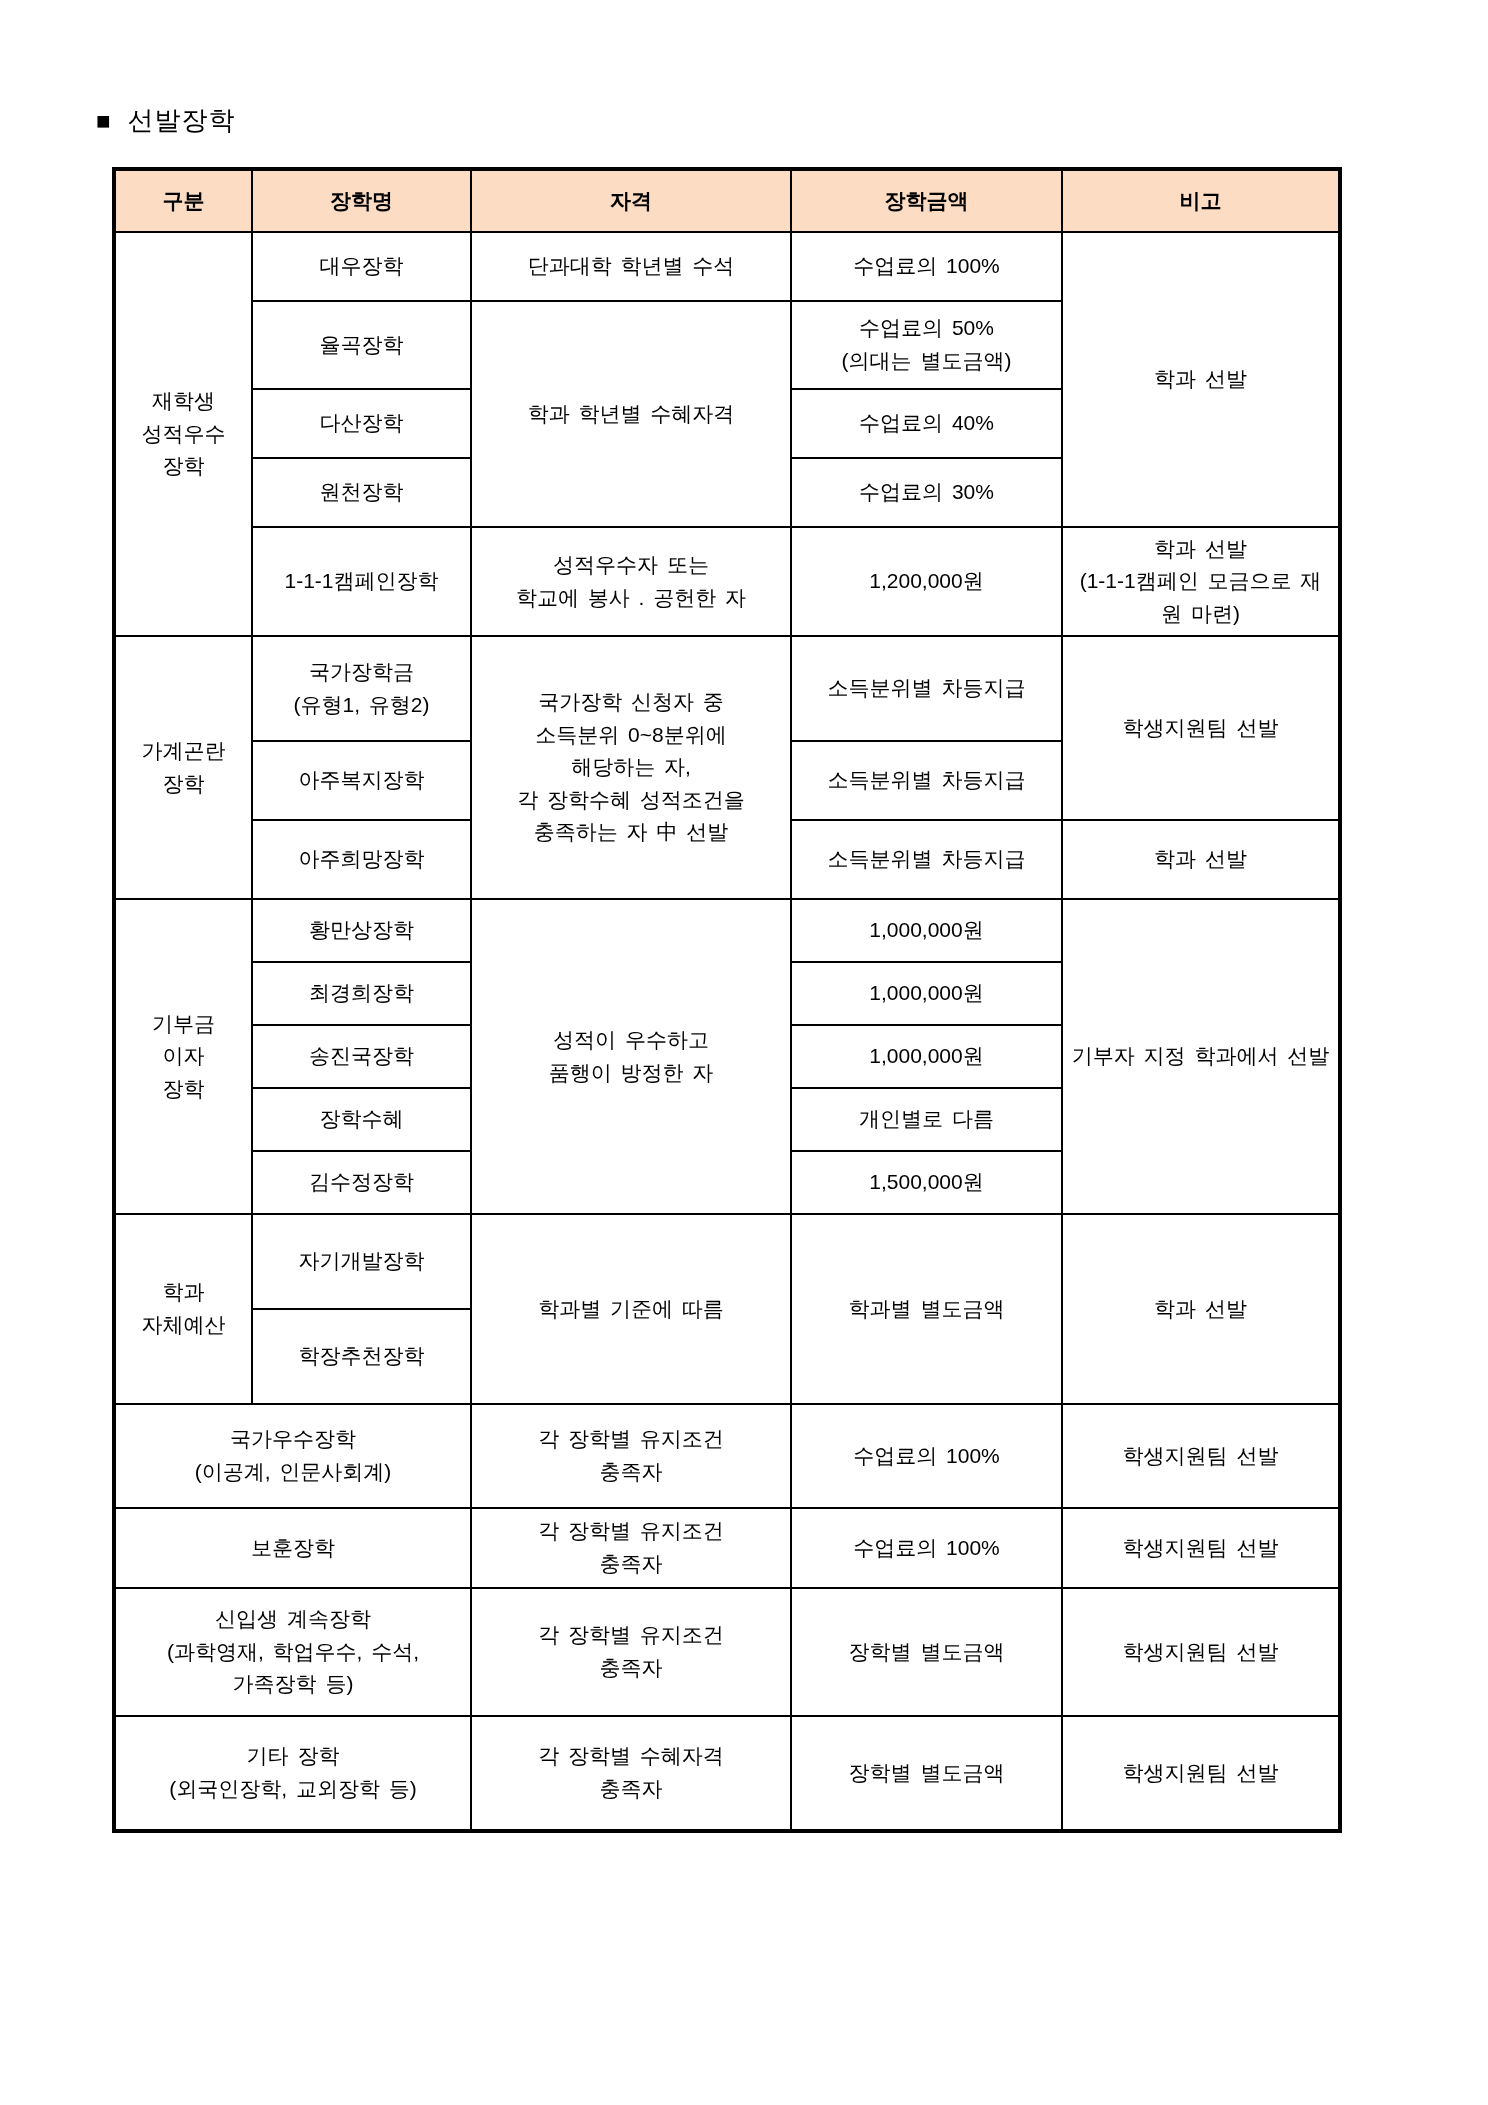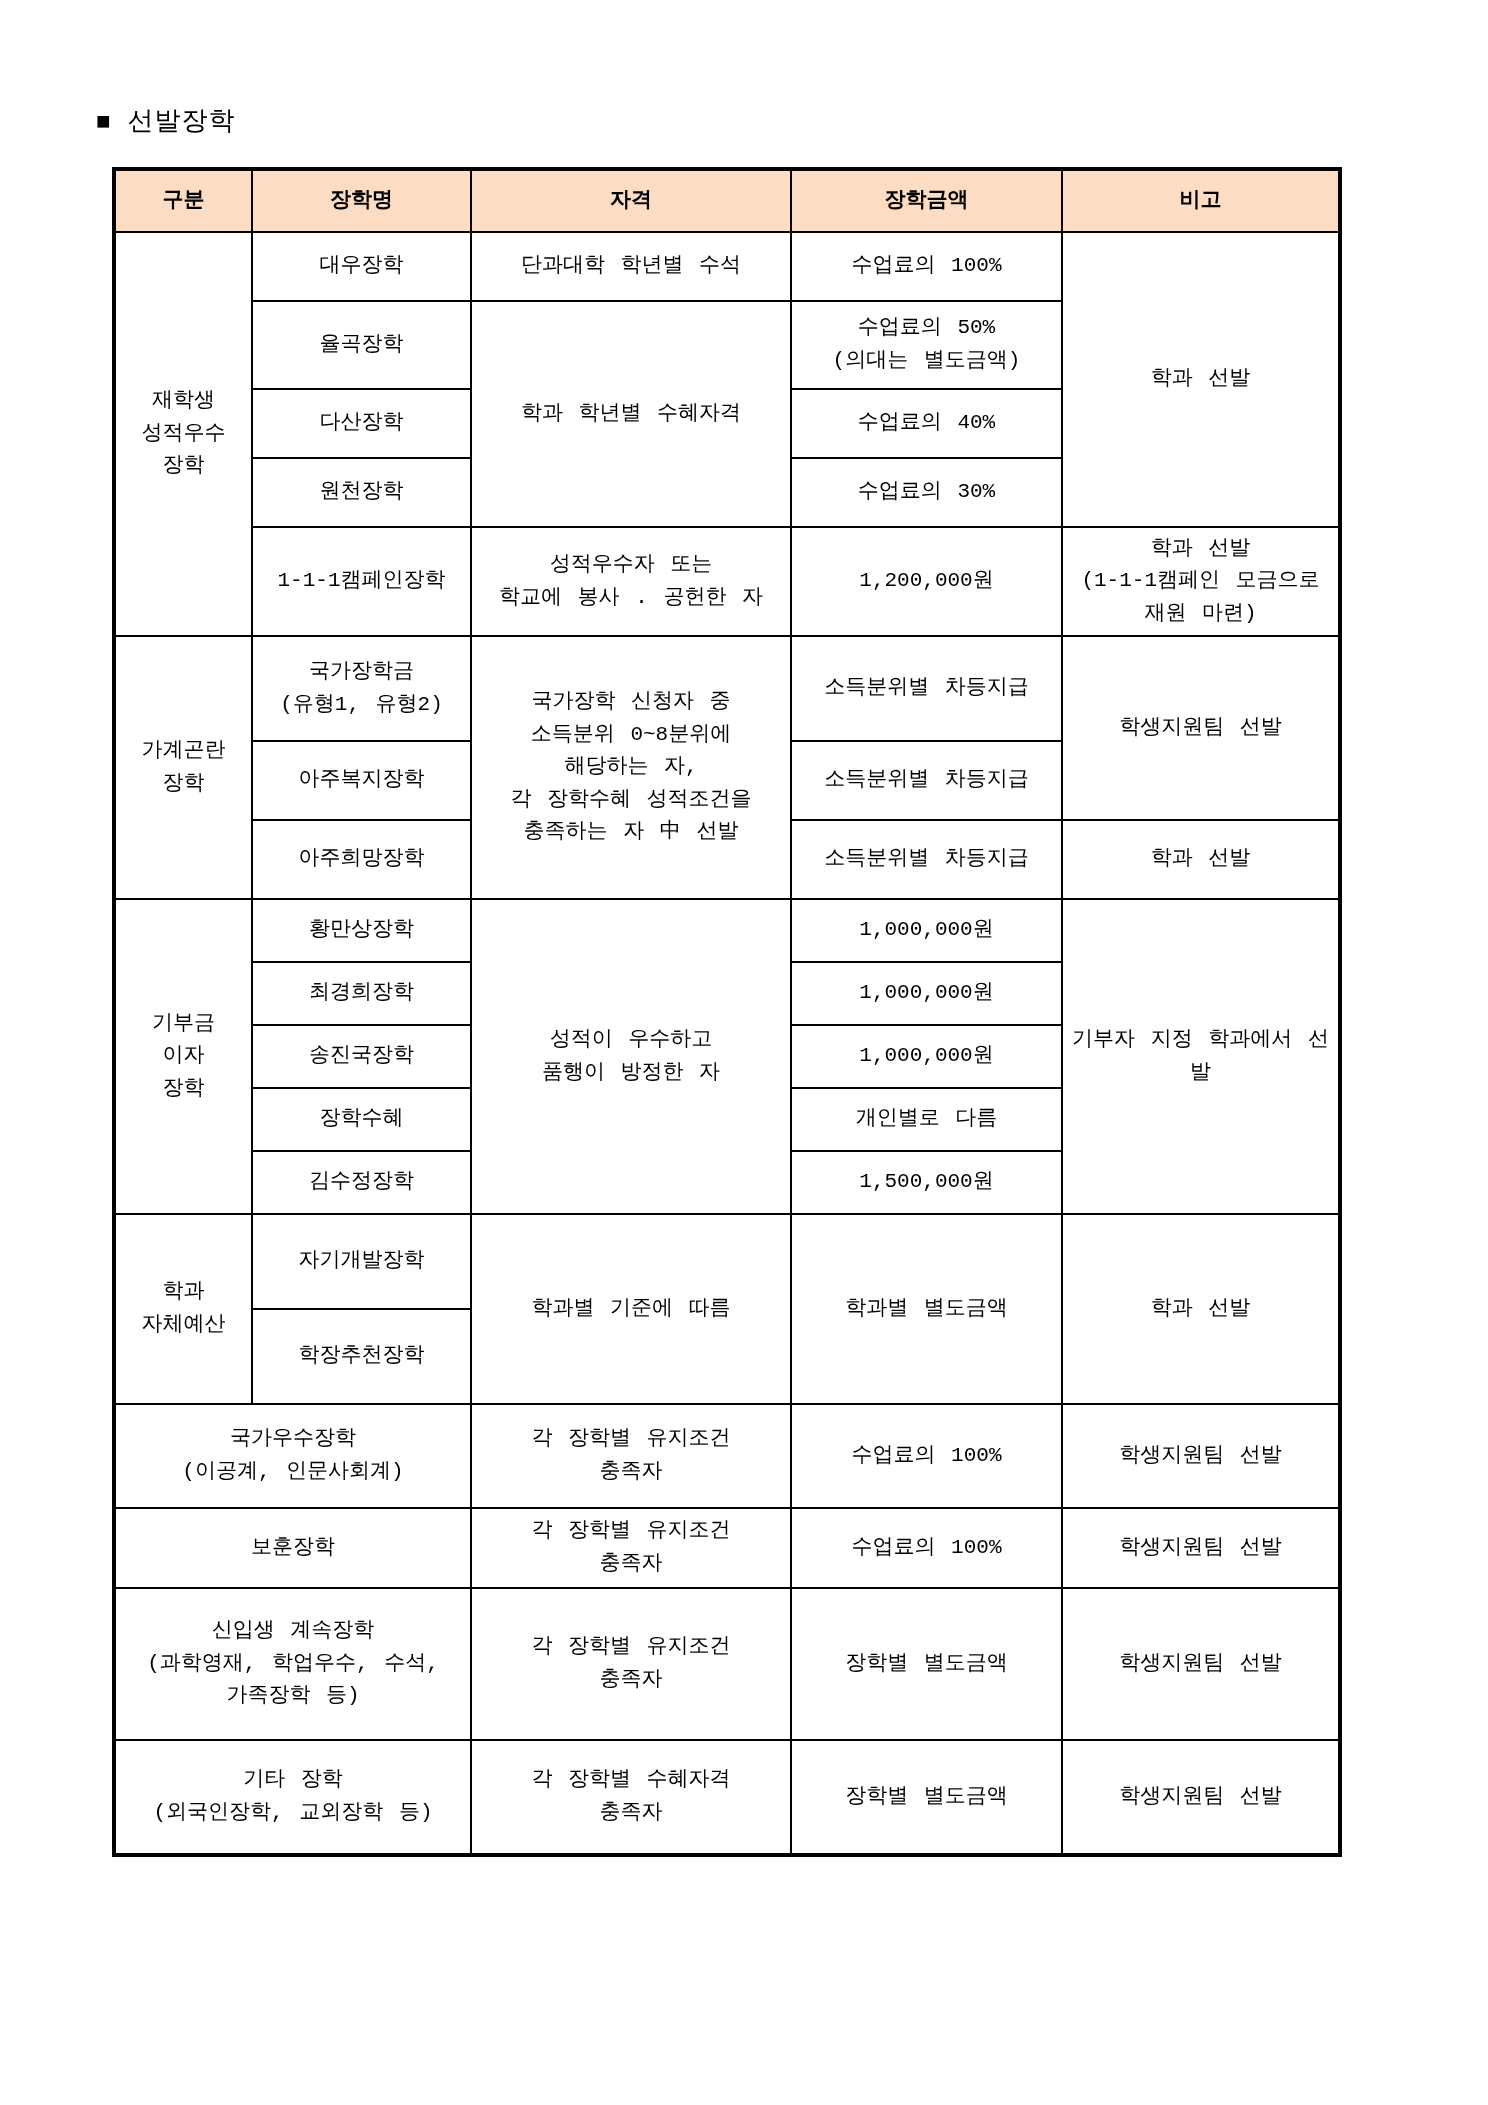--- a/index.html
+++ b/index.html
@@ -26,21 +26,20 @@
   }
   .doc-title .bullet {
     font-size: 24px;
     line-height: 1;
   }
   table.sch {
     border-collapse: collapse;
     table-layout: fixed;
     margin: 29px 0 0 16px;
     border: 4px solid #000000;
-    font-family: Liberation Mono, monospace;
   }
   table.sch th,
   table.sch td {
     border: 2px solid #000000;
     text-align: center;
     vertical-align: middle;
     font-size: 21px;
     line-height: 1.55;
     white-space: pre-line;
     word-spacing: 3px;
@@ -189,21 +188,21 @@
       <td>수업료의 100%</td>
       <td class="remark">학생지원팀 선발</td>
     </tr>
     <tr style="height:80px">
       <td colspan="2">보훈장학</td>
       <td>각 장학별 유지조건
 충족자</td>
       <td>수업료의 100%</td>
       <td class="remark">학생지원팀 선발</td>
     </tr>
-    <tr style="height:152px">
+    <tr style="height:128px">
       <td colspan="2" class="left">신입생 계속장학
 (과학영재, 학업우수, 수석,
 가족장학 등)</td>
       <td>각 장학별 유지조건
 충족자</td>
       <td>장학별 별도금액</td>
       <td class="remark">학생지원팀 선발</td>
     </tr>
     <tr style="height:115px">
       <td colspan="2" class="left">기타 장학

